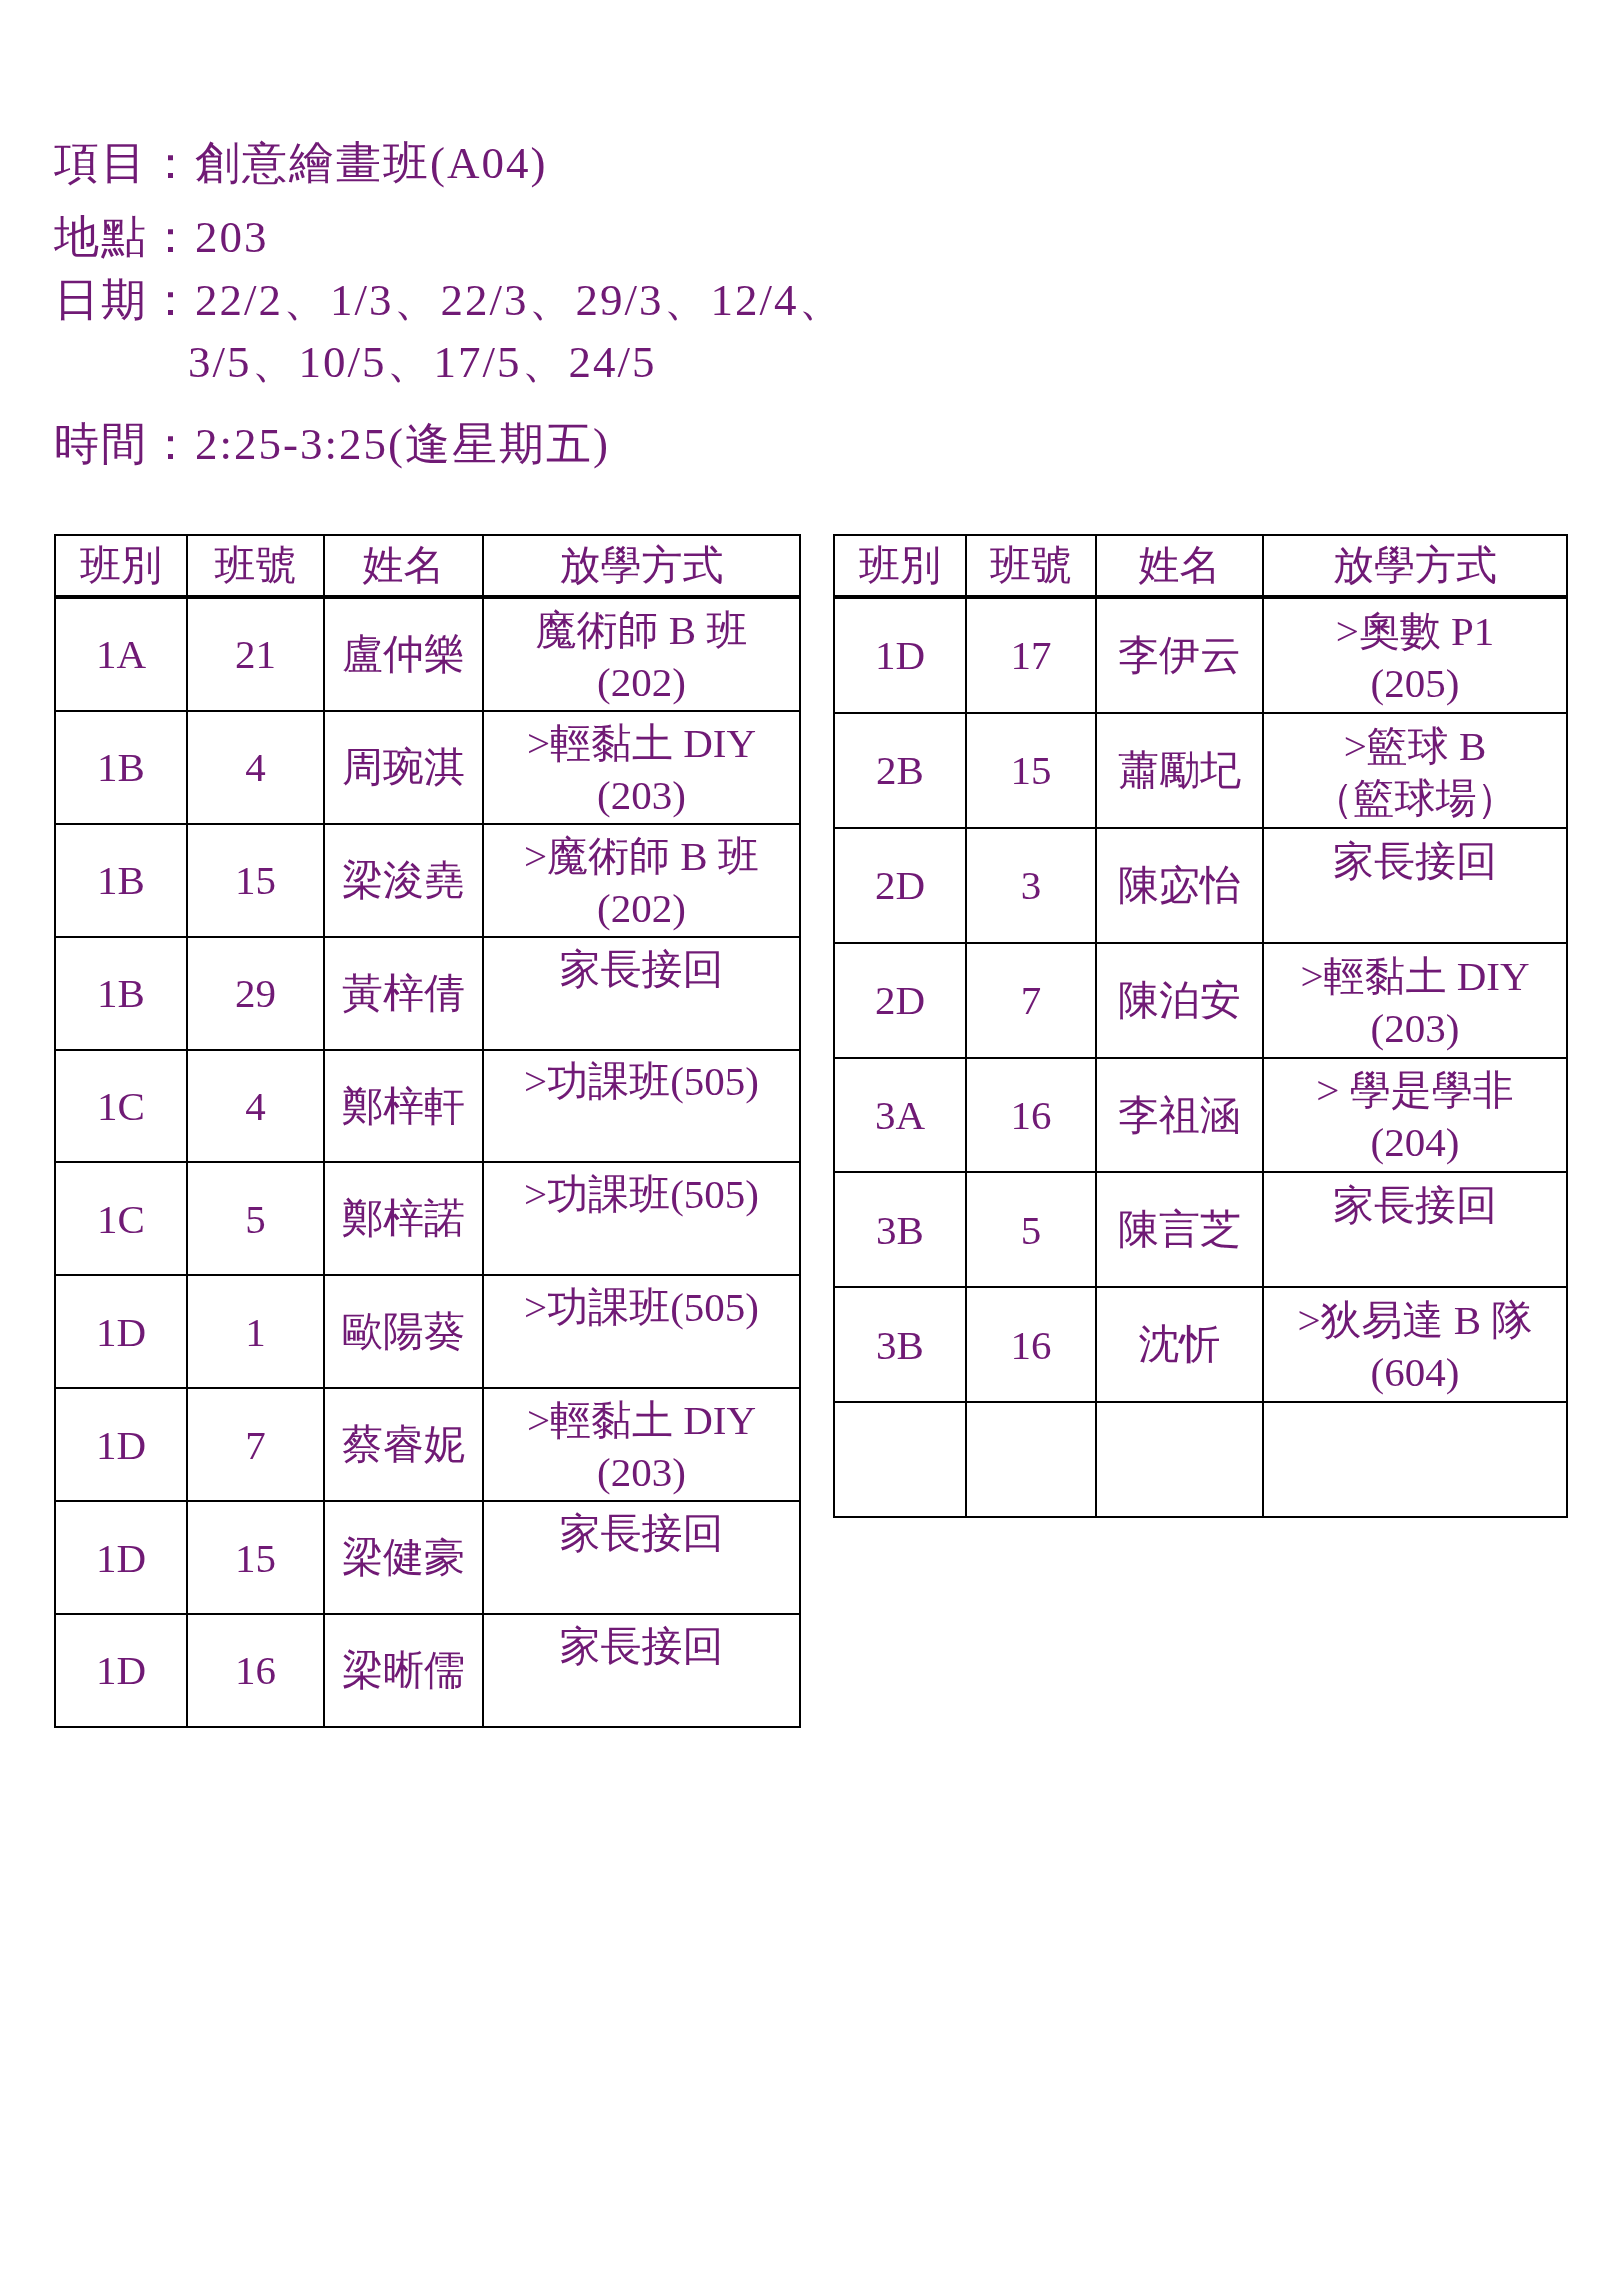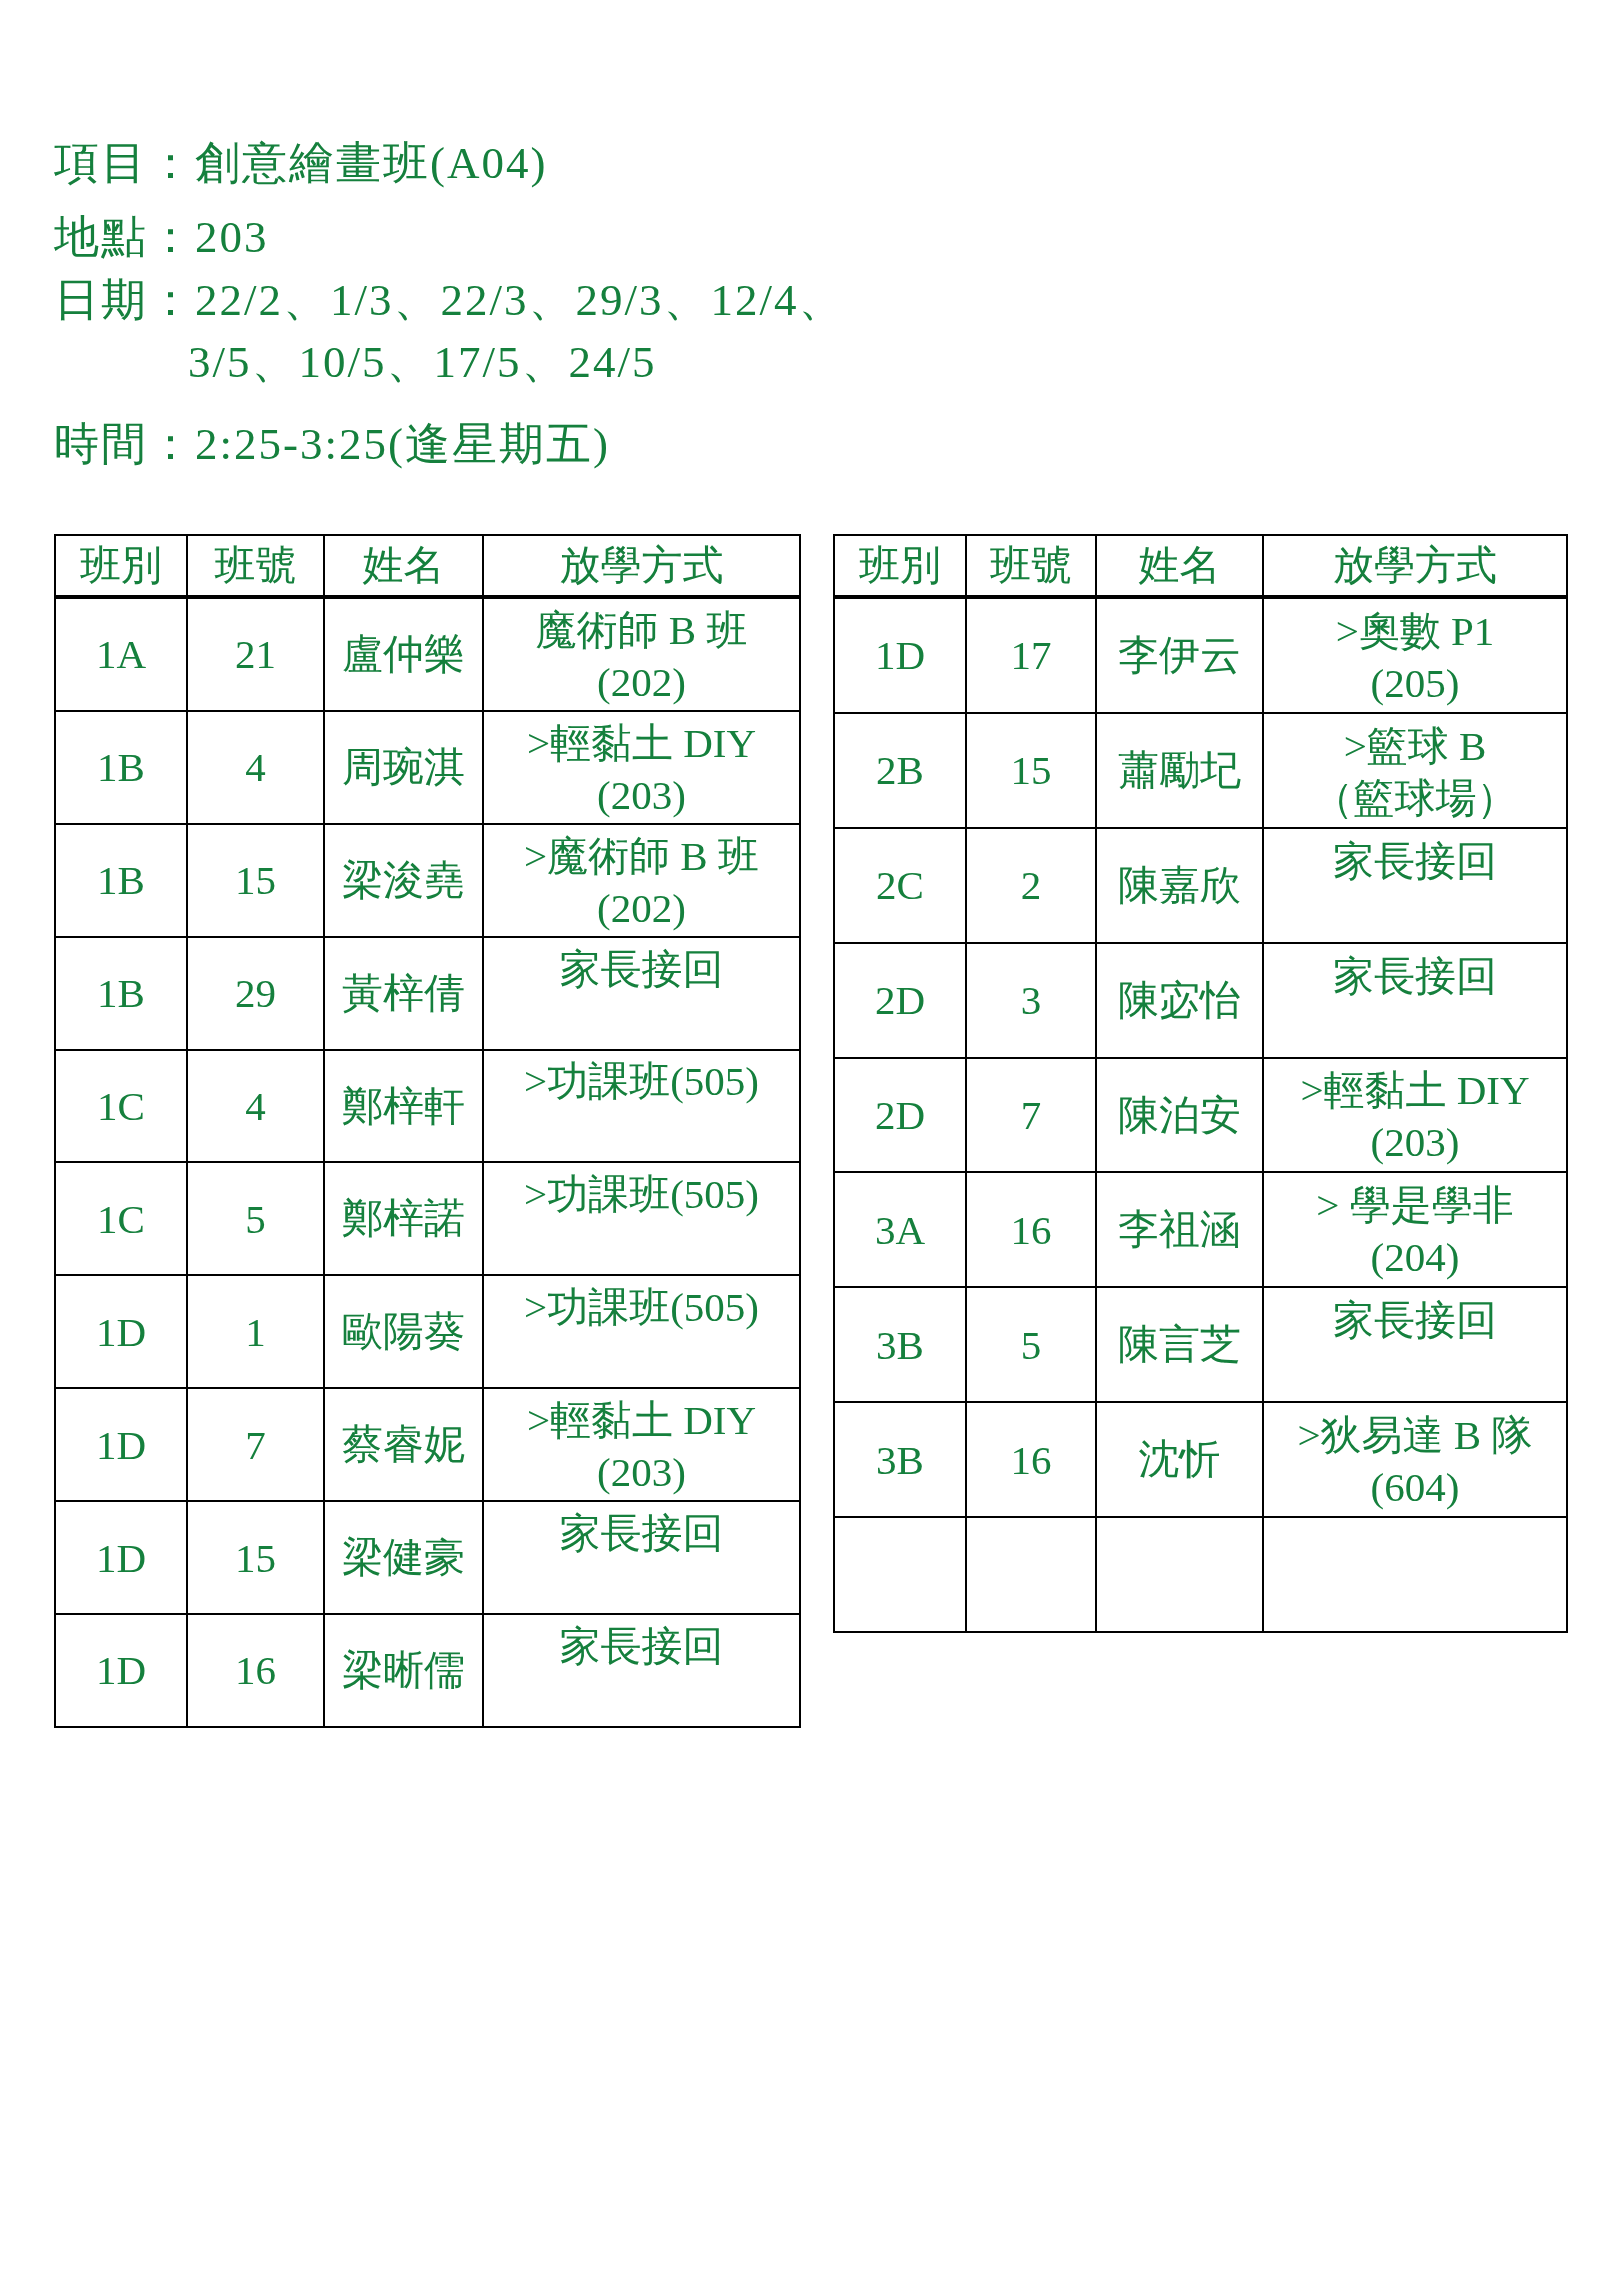--- a/index.html
+++ b/index.html
@@ -1,21 +1,21 @@
 <!DOCTYPE html>
 <html><head>
 <meta charset="utf-8">
 <style>
   html,body{margin:0;padding:0;background:#888;}
   #page{
     position:relative;
     width:1621px;height:2293px;
     background:#ffffff;
     font-family:"Liberation Serif","DejaVu Serif",serif;
-    color:#15803d;
+    color:#701a75;
     overflow:hidden;
   }
   .hline{
     position:absolute;
     left:54px;
     font-size:45px;
     line-height:57px;
     white-space:nowrap;
     letter-spacing:2px;
   }
@@ -197,29 +197,20 @@
       <tr class="dr">
         <td>2B</td>
         <td>15</td>
         <td>蕭勵圮</td>
         <td class="m">
           <div class="mline">&gt;籃球 B</div>
           <div class="mline">（籃球場）</div>
         </td>
       </tr>
       <tr class="dr">
-        <td>2C</td>
-        <td>2</td>
-        <td>陳嘉欣</td>
-        <td class="m">
-          <div class="mline">家長接回</div>
-          <div class="mline"></div>
-        </td>
-      </tr>
-      <tr class="dr">
         <td>2D</td>
         <td>3</td>
         <td>陳宓怡</td>
         <td class="m">
           <div class="mline">家長接回</div>
           <div class="mline"></div>
         </td>
       </tr>
       <tr class="dr">
         <td>2D</td>

